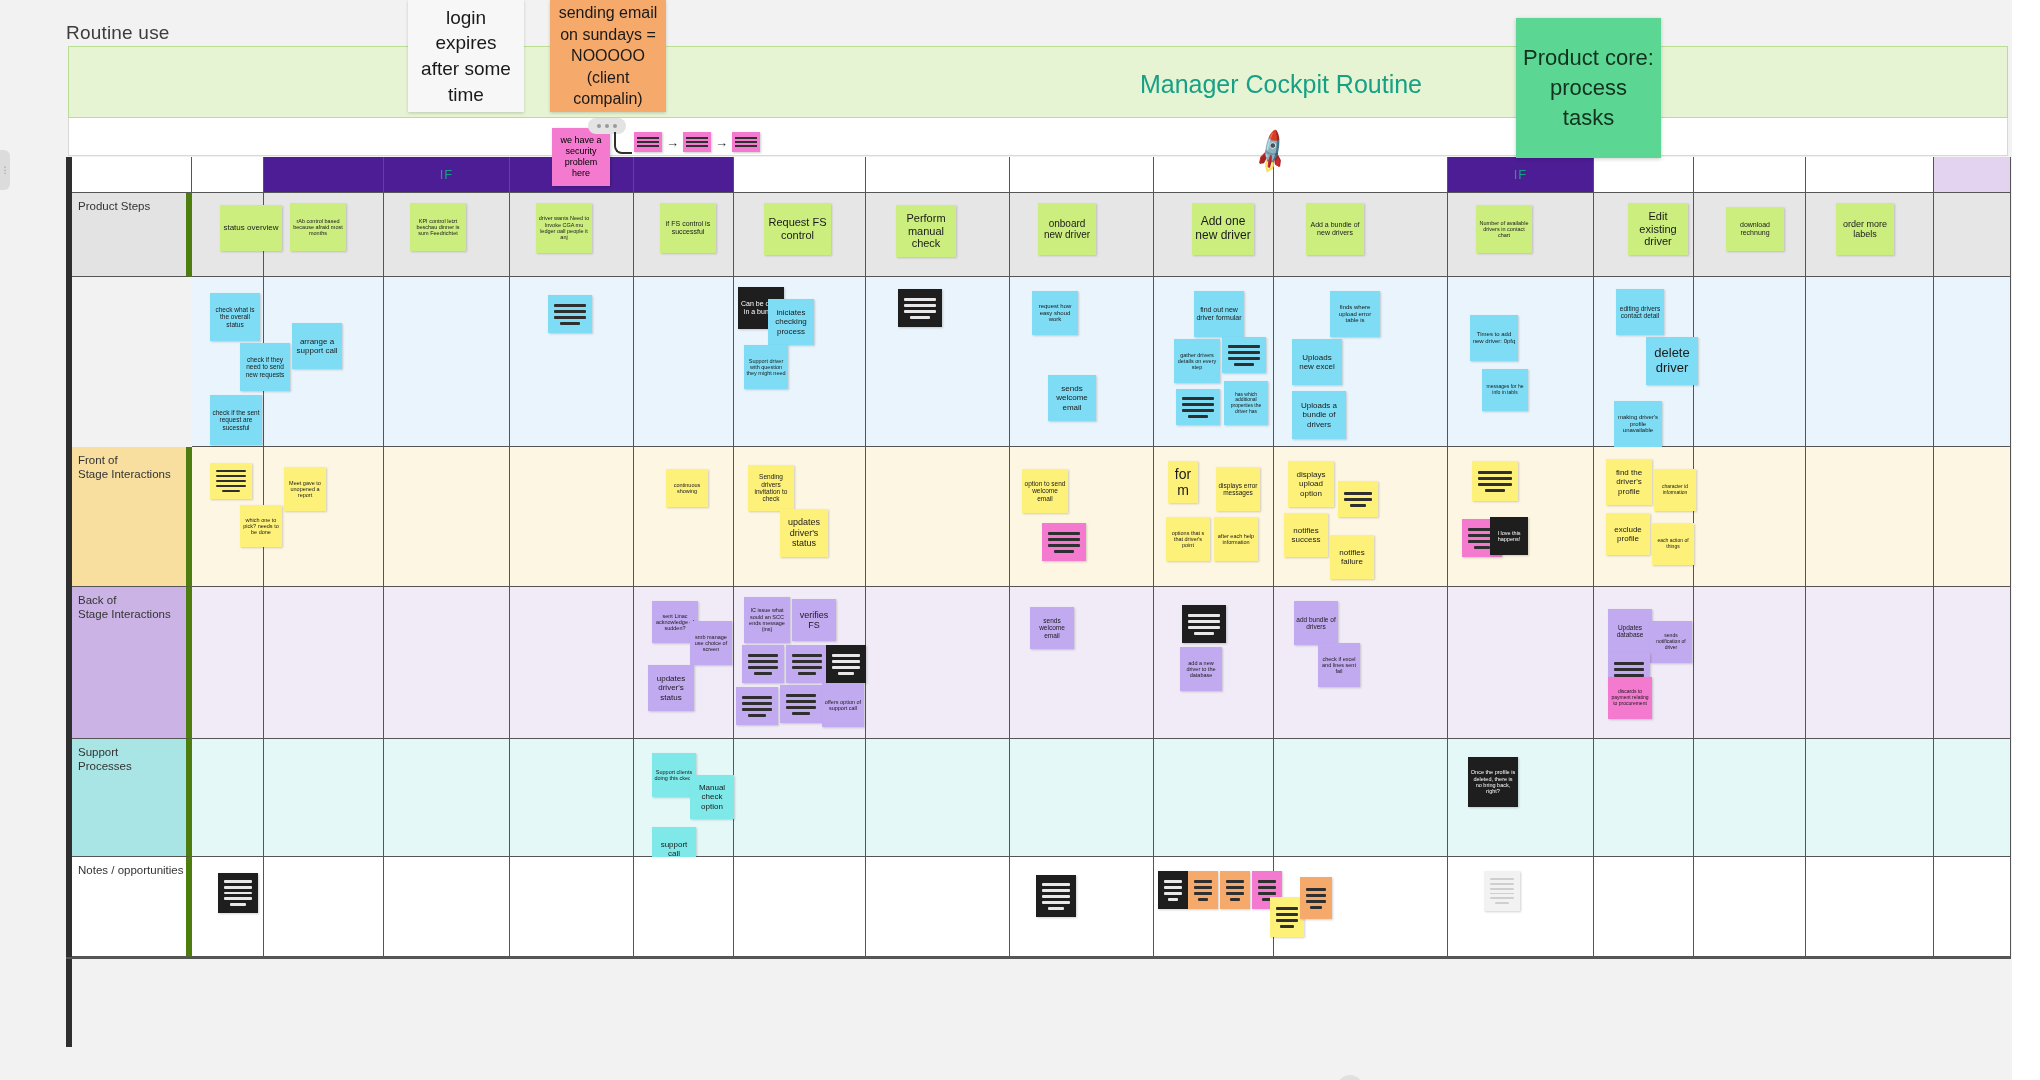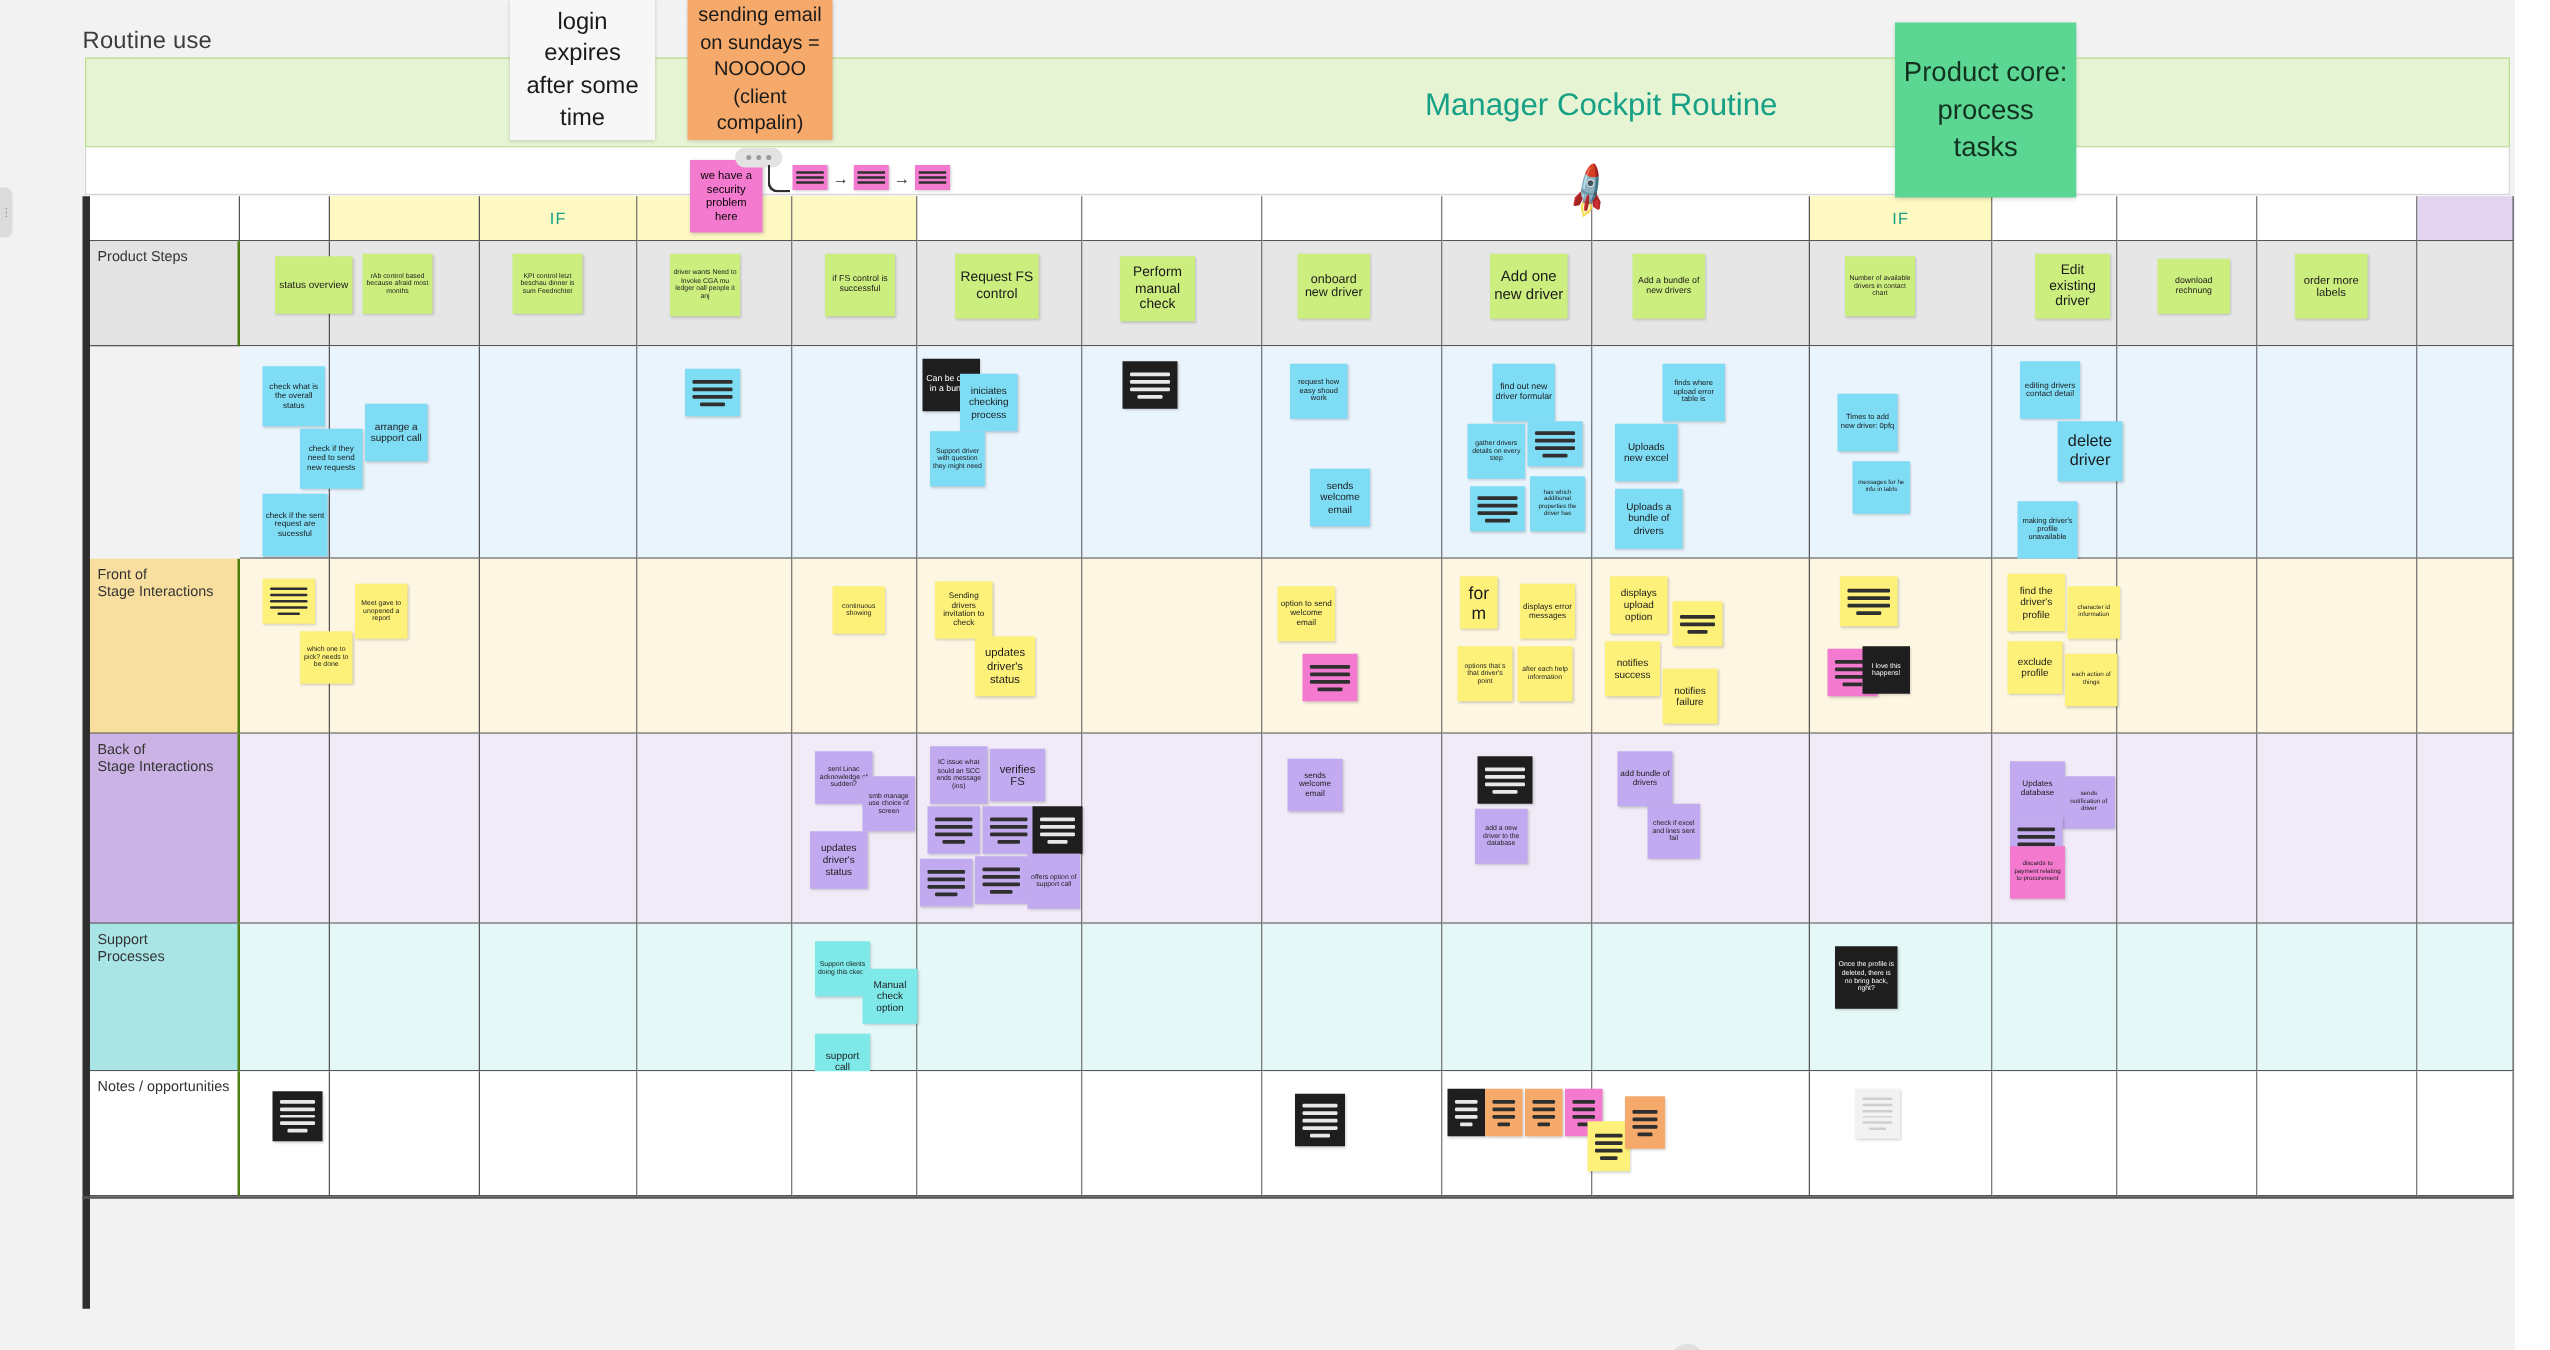--- a/index.html
+++ b/index.html
@@ -38,25 +38,25 @@
 
   
   #grid { position:absolute; left:66px; top:157px; width:1945px; height:890px; }
   .grid-left-bar { position:absolute; left:0; top:0; width:6px; height:890px; background:#2f2f2f; }
   .gcell {
     position:absolute;
     border-right:1px solid #555; border-bottom:1px solid #555;
   }
   .hdr { height:36px; background:#ffffff; display:flex; align-items:center; justify-content:center;
          font-size:13px; color:#16a085; letter-spacing:1px; }
-  .hdr.cyan { background:#fef9c3; }
+  .hdr.cyan { background:#4c1d95; }
   .hdr.violet { background:#e4d3f0; }
 
   
-  .laneheadcell{position:absolute;left:6px;width:120px;border-right:2px solid #4d7c0f;border-bottom:1px solid #555;}
+  .laneheadcell{position:absolute;left:6px;width:120px;border-right:6px solid #4d7c0f;border-bottom:1px solid #555;}
   .lanecell{position:absolute;border-right:1px solid #555;border-bottom:1px solid #555;}
 
   
   .note {
     position:absolute;
     display:flex; align-items:center; justify-content:center; text-align:center;
     line-height:1.15;
     box-shadow:1px 1px 2px rgba(0,0,0,.18);
     padding:2px;
     word-break:break-word;

